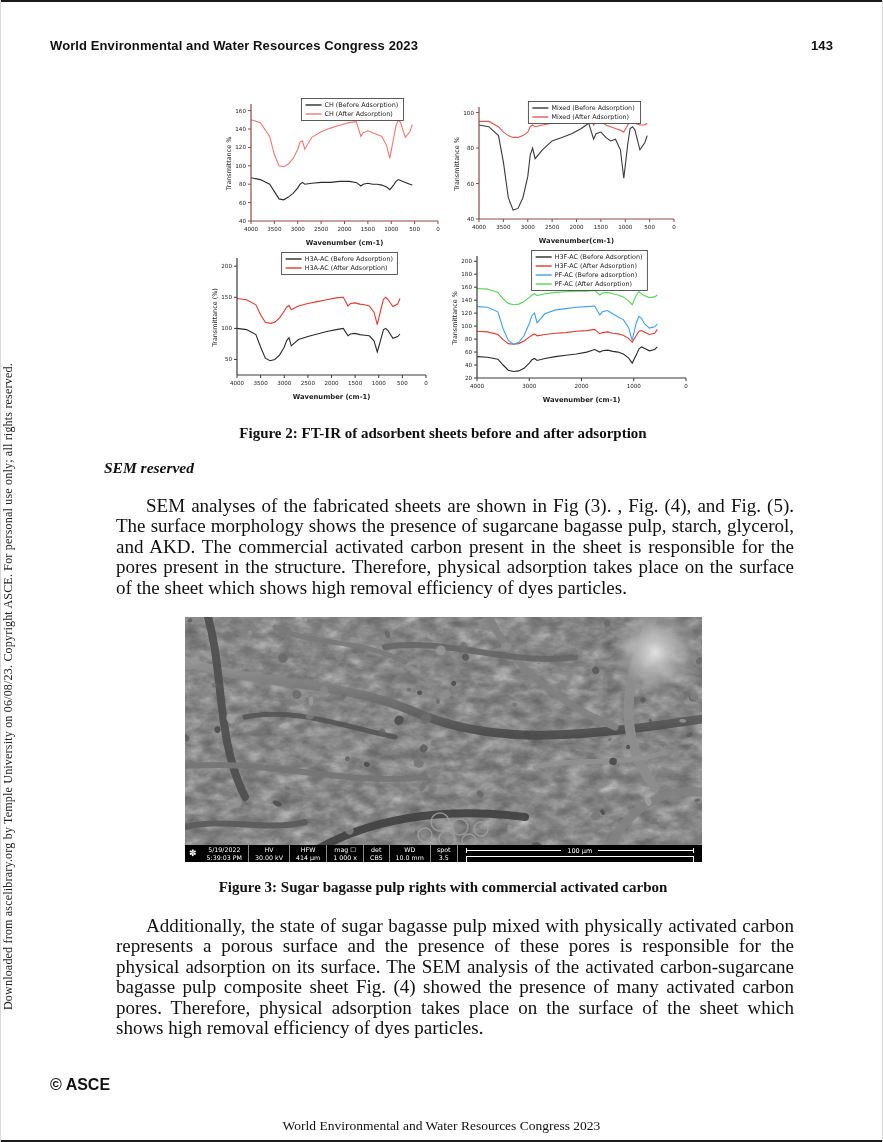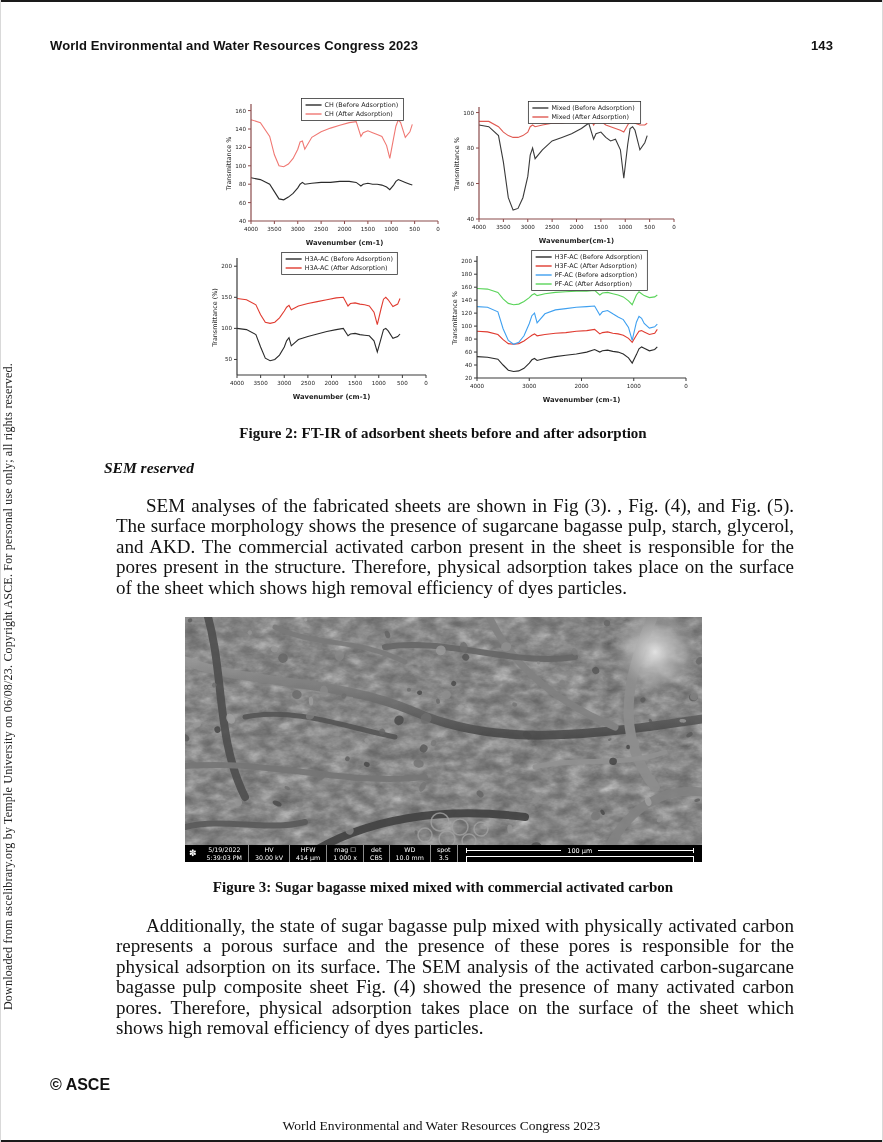--- a/index.html
+++ b/index.html
@@ -429,18 +429,18 @@
       <div class="sem-scale-row">
         <div class="sem-scale-line"></div>
         <div class="sem-scale-label">100 μm</div>
         <div class="sem-scale-line r"></div>
       </div>
       <div class="sem-scale-box"></div>
     </div>
   </div>
 </div>
 
-<div id="fig3-caption" class="fig-caption">Figure 3: Sugar bagasse mixed mixed with commercial activated carbon</div>
+<div id="fig3-caption" class="fig-caption">Figure 3: Sugar bagasse pulp rights with commercial activated carbon</div>
 
 <div id="par2" class="body-par">Additionally, the state of sugar bagasse pulp mixed with physically activated carbon represents a porous surface and the presence of these pores is responsible for the physical adsorption on its surface. The SEM analysis of the activated carbon-sugarcane bagasse pulp composite sheet Fig. (4) showed the presence of many activated carbon pores. Therefore, physical adsorption takes place on the surface of the sheet which shows high removal efficiency of dyes particles.</div>
 
 <div class="copyright">© ASCE</div>
 <div class="running-footer">World Environmental and Water Resources Congress 2023</div>
 
 </body></html>

